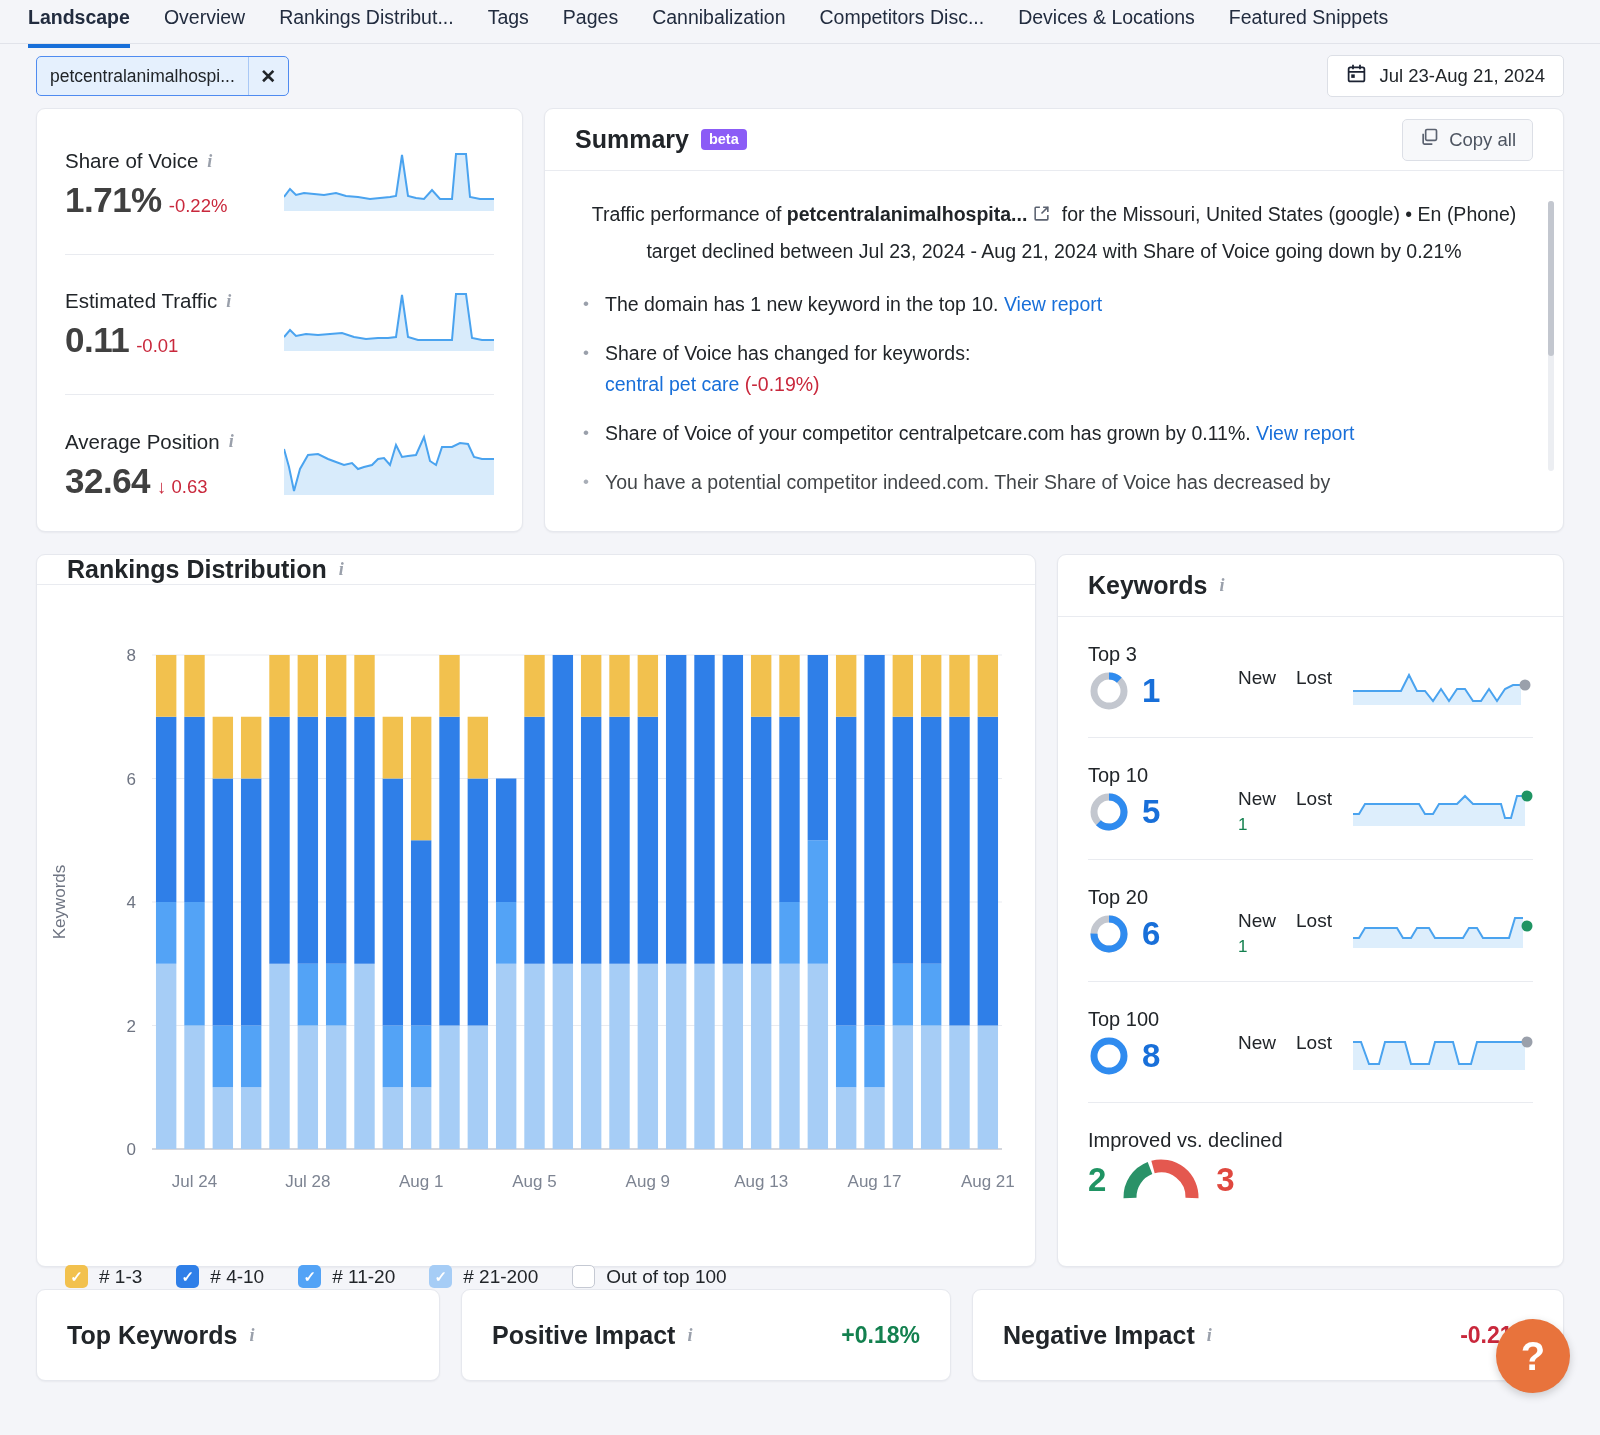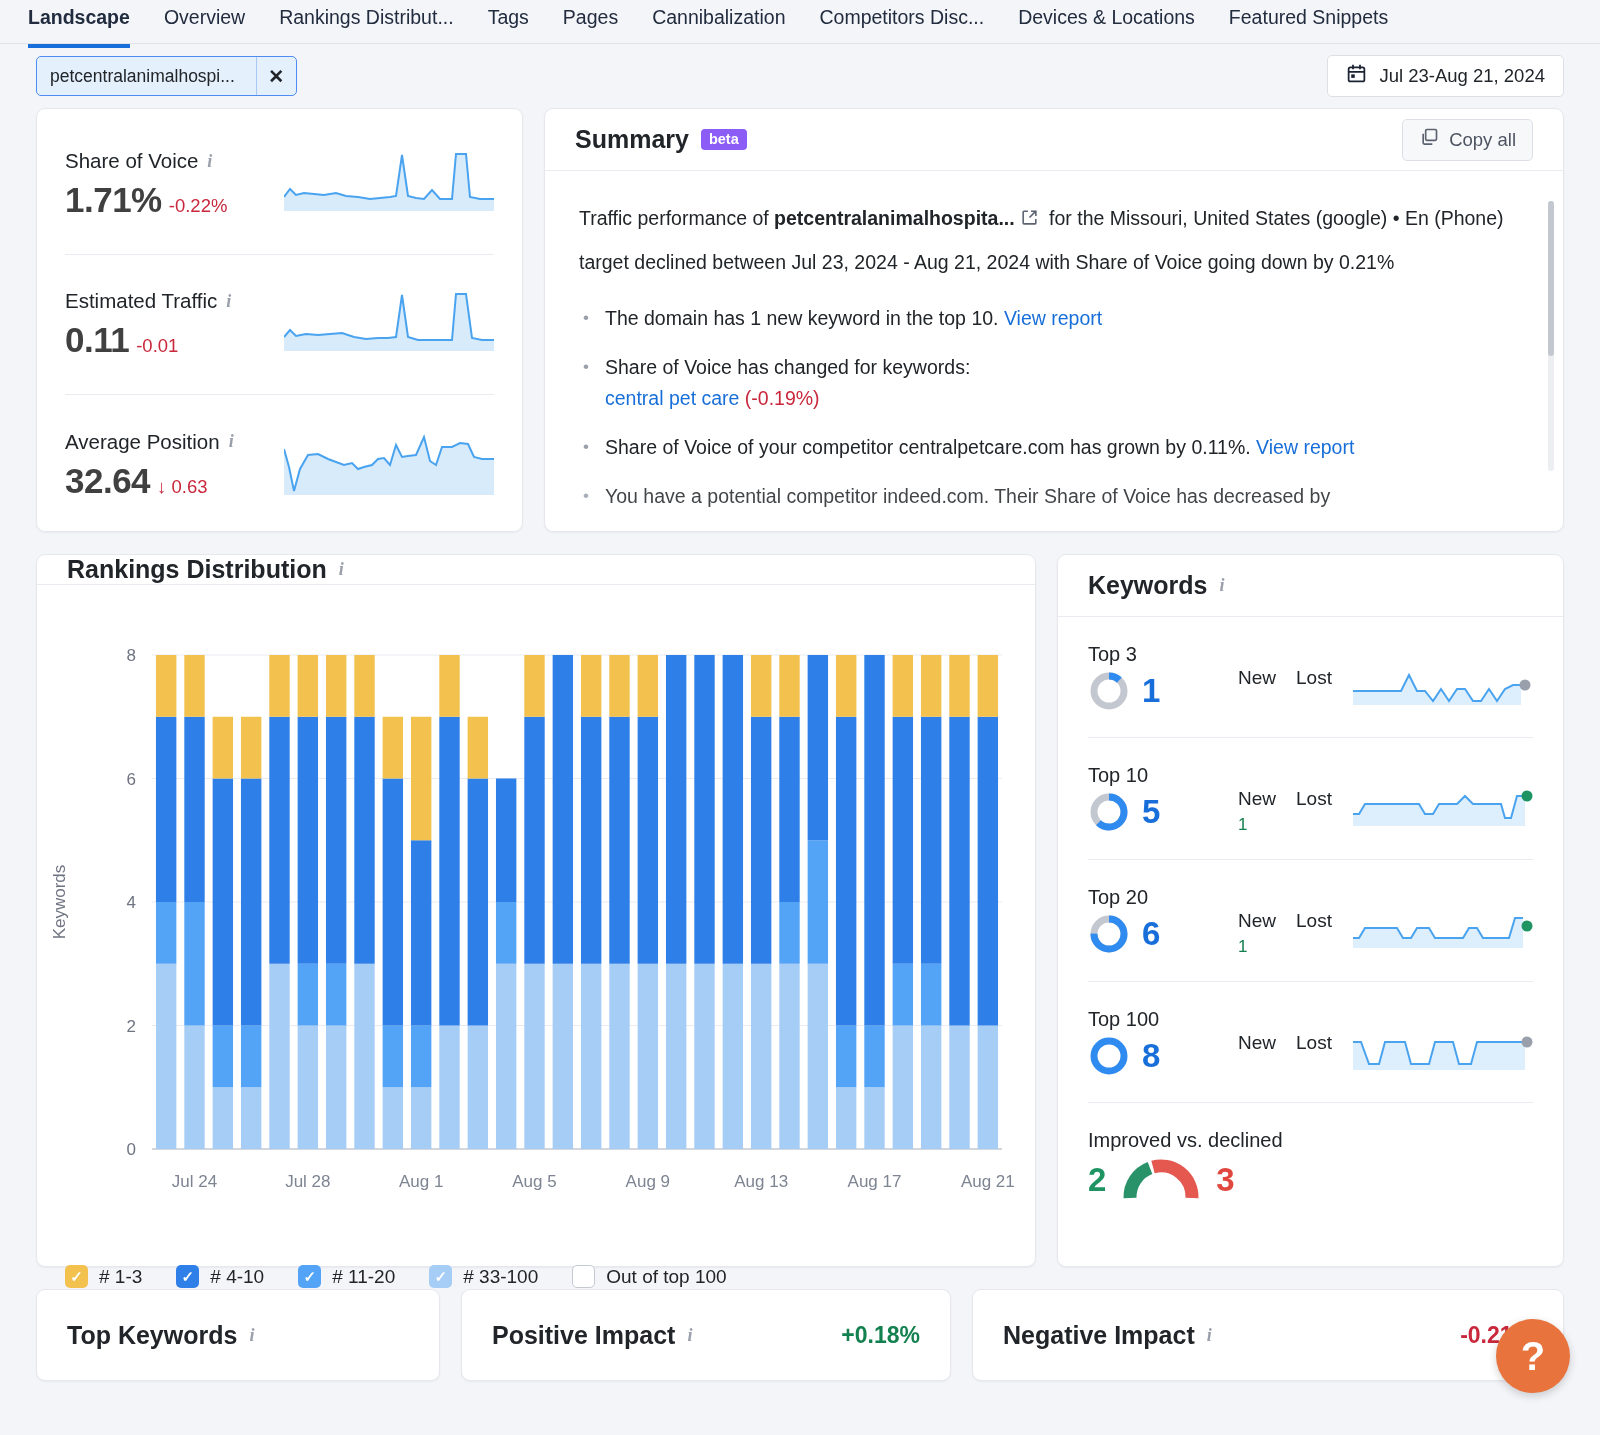--- a/index.html
+++ b/index.html
@@ -41,21 +41,20 @@
     padding: 0 36px;
     justify-content: space-between;
   }
   .chip {
     display: flex; align-items: stretch;
     border: 1px solid #4f8bf0;
     border-radius: 5px;
     background: #e5f0fd;
     height: 40px;
     overflow: hidden;
-    gap: 8px;
   }
   .chip-label {
     display: flex; align-items: center;
     padding: 0 13px;
     font-size: 17.5px;
     color: #212529;
     max-width: 230px;
     white-space: nowrap;
     overflow: hidden;
   }
@@ -120,21 +119,21 @@
     border-radius: 4px; padding: 2px 8px 3px;
   }
   .copyall {
     display: flex; align-items: center; gap: 10px;
     border: 1px solid #dcdfe6; border-radius: 5px; background: #f7f8fa;
     height: 42px; padding: 0 16px; font-size: 18.5px; color: #4e5561;
     cursor: pointer;
     margin-left: 16px;
   }
   .summary-body { position: relative; padding: 26px 34px 0 34px; flex: 1; overflow: hidden;}
-  .summary-body p { font-size: 19.5px; line-height: 42px; color: #212529; }
+  .summary-body p { font-size: 19.5px; line-height: 35px; color: #212529; text-align: center; }
   .summary-body b { font-weight: bold; }
   .bullets { list-style: none; margin-top: 20px; }
   .bullets li {
     font-size: 19.5px; line-height: 31px; position: relative; padding-left: 26px;
     margin-bottom: 18px;
   }
   .bullets li:before {
     content: "•"; position: absolute; left: 4px; top: -1px; color: #9aa0ab; font-size: 17px;
   }
   .lnk { color: #186fd9; cursor: pointer; }
@@ -480,21 +479,21 @@
       <div class="lgitem">
         <span class="cbx" style="background:#2f7fe8">✓</span>
         <span># 4-10</span>
       </div>
       <div class="lgitem">
         <span class="cbx" style="background:#53a3f6">✓</span>
         <span># 11-20</span>
       </div>
       <div class="lgitem">
         <span class="cbx" style="background:#a6cdf6">✓</span>
-        <span># 33-100</span>
+        <span># 21-200</span>
       </div>
       <div class="lgitem">
         <span class="cbx empty"></span>
         <span>Out of top 100</span>
       </div>
     </div>
   </div>
 
   <div class="card kwcard">
     <div class="card-head">

